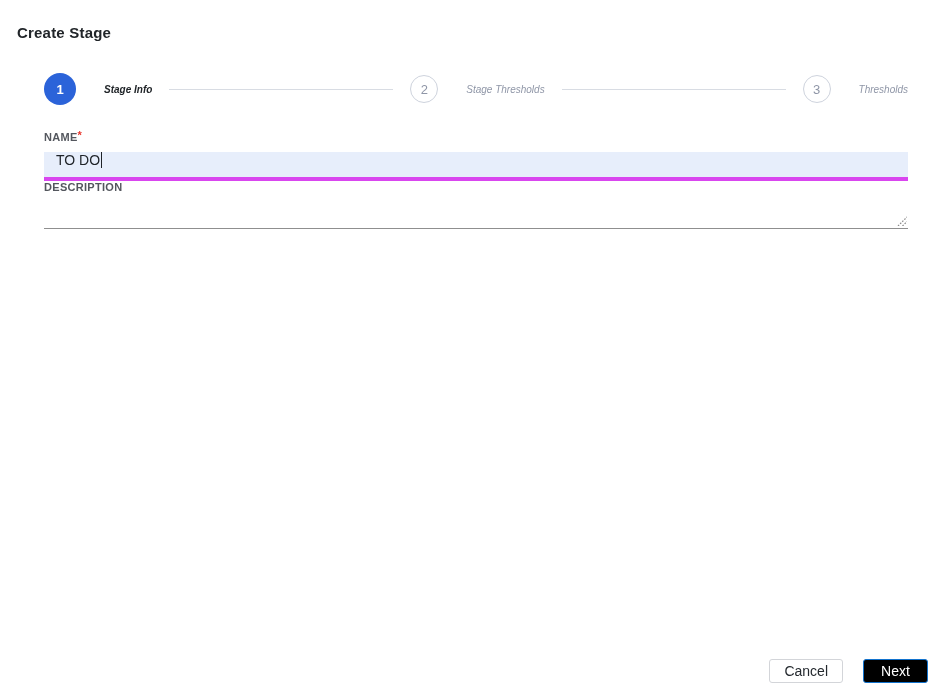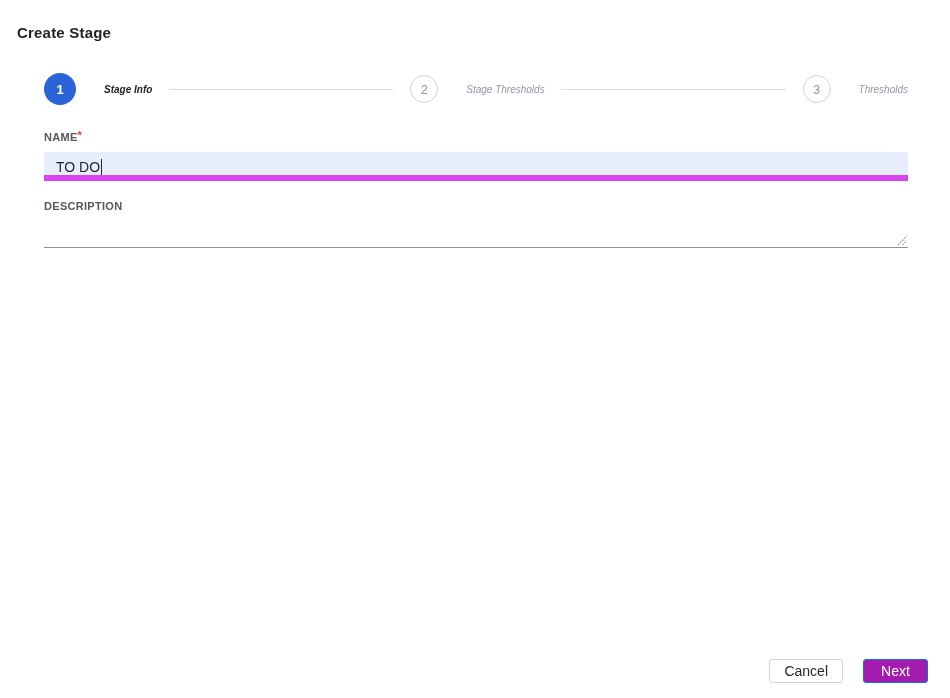--- a/index.html
+++ b/index.html
@@ -72,36 +72,36 @@
     font-weight: 700;
     position: relative;
     top: -2px;
   }
   .name-input {
     margin-top: 7px;
     width: 100%;
     height: 29px;
     background: #e7eefb;
     border: none;
-    border-bottom: 6px solid #d946ef;
+    border-bottom: 4px solid #d946ef;
     display: flex;
-    align-items: flex-end;
+    align-items: flex-start;
     padding: 0 12px;
     font-size: 14px;
     color: #1f2328;
     cursor: text;
   }
   .caret {
     display: inline-block;
     width: 1px;
     height: 16px;
     background: #1f2328;
     margin-left: 1px;
   }
-  .description-label { margin-top: 19px; }
+  .description-label { }
   .description-textarea {
     margin-top: 6px;
     width: 100%;
     height: 30px;
     border: none;
     border-bottom: 1px solid #8f8f8f;
     position: relative;
     cursor: text;
     background: #ffffff;
   }
@@ -132,21 +132,21 @@
     align-items: center;
     justify-content: center;
     cursor: pointer;
   }
   .btn-cancel {
     background: #ffffff;
     border: 1px solid #d3d5d9;
     color: #24292e;
   }
   .btn-next {
-    background: #a21caf;
+    background: #000000;
     border: 1px solid #1273ce;
     color: #ffffff;
     font-weight: 400;
   }
 </style>
 </head>
 <body>
 
 <h1 class="page-title">Create Stage</h1>
 

